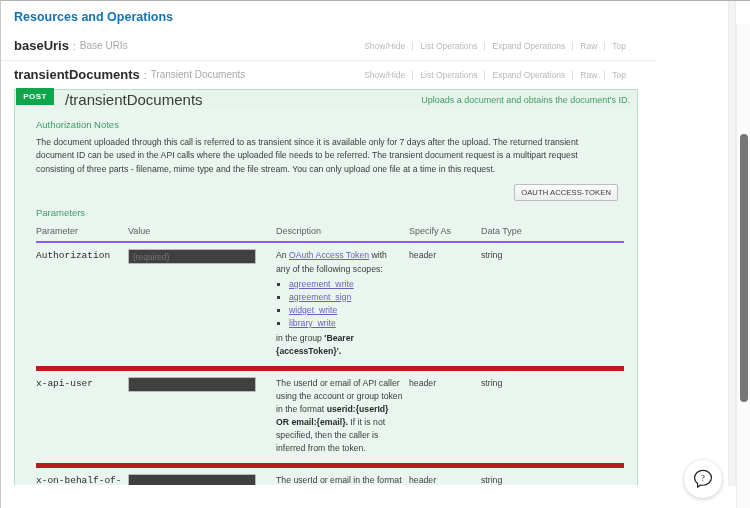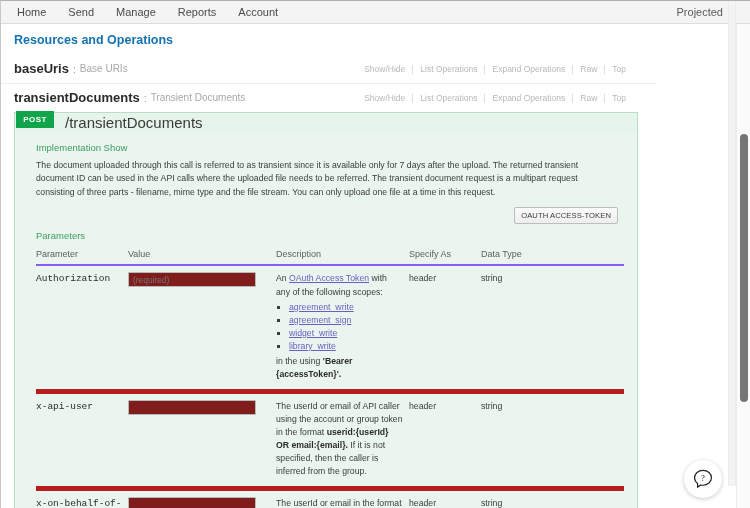--- a/index.html
+++ b/index.html
@@ -226,21 +226,21 @@
 
   .pname {
     font-family: "Liberation Mono", monospace;
     font-size: 9.5px;
     color: #2b2b2b;
   }
   .pinput {
     width: 128px;
     height: 15px;
     border: 1px solid #b9b9b9;
-    background: #7f1d1d;
+    background: #404040;
     font-size: 8.4px;
     color: #8d8d8d;
     padding: 0 4px;
     font-family: "Liberation Sans", sans-serif;
     border-radius: 1px;
   }
   .pdesc a {
     color: #6a5fc1;
     text-decoration: underline;
   }
@@ -292,32 +292,20 @@
     align-items: center;
     justify-content: center;
     cursor: pointer;
   }
 </style>
 </head>
 <body>
 
 <div class="page">
 
-  <div class="topnav">
-    <div class="navitem">Home</div>
-    <div class="navitem">Send</div>
-    <div class="navitem">Manage</div>
-    <div class="navitem">Reports</div>
-    <div class="navitem">Account</div>
-    <div class="spacer"></div>
-    <div class="account-sel">
-      <span>Projected</span>
-      <span class="caret-down"></span>
-    </div>
-  </div>
 
   <div class="content">
 
     <div class="page-title">Resources and Operations</div>
 
     <div class="resource first">
       <span class="res-name">baseUris</span>
       <span class="res-colon">:</span>
       <span class="res-desc">Base URIs</span>
       <div class="res-links">
@@ -348,26 +336,27 @@
         <span class="sep"></span>
         <a>Top</a>
       </div>
     </div>
 
     <div class="operation">
 
       <div class="op-head">
         <div class="op-method">POST</div>
         <div class="op-path">/transientDocuments</div>
+        <div class="op-summary">Uploads a document and obtains the document's ID.</div>
       </div>
 
       <div class="op-body">
         <div class="op-body-inner">
 
-          <div class="sec-title">Implementation Show</div>
+          <div class="sec-title">Authorization Notes</div>
           <p class="notes">The document uploaded through this call is referred to as transient since it is available only for 7 days after the upload. The returned transient document ID can be used in the API calls where the uploaded file needs to be referred. The transient document request is a multipart request consisting of three parts - filename, mime type and the file stream. You can only upload one file at a time in this request.</p>
 
           <div class="token-btn-row">
             <button class="token-btn">OAUTH ACCESS-TOKEN</button>
           </div>
 
           <div class="sec-title params-title">Parameters</div>
 
           <table class="params">
             <thead>
@@ -389,35 +378,35 @@
                   <input class="pinput" type="text" placeholder="(required)" value="" style="">
                 </td>
                 <td class="pdesc">
                   <span>An </span><a>OAuth Access Token</a><span> with any of the following scopes:</span>
                   <ul>
                     <li><a>agreement_write</a></li>
                     <li><a>agreement_sign</a></li>
                     <li><a>widget_write</a></li>
                     <li><a>library_write</a></li>
                   </ul>
-                  <span>in the using </span><b>'Bearer {accessToken}'.</b>
+                  <span>in the group </span><b>'Bearer {accessToken}'.</b>
                 </td>
                 <td>header</td>
                 <td>string</td>
               </tr>
 
               <tr>
                 <td>
                   <span class="pname">x-api-user</span>
                 </td>
                 <td>
                   <input class="pinput" type="text" placeholder="" value="" style="">
                 </td>
                 <td class="pdesc">
-                  <span>The userId or email of API caller using the account or group token in the format </span><b>userid:{userId} OR email:{email}.</b><span> If it is not specified, then the caller is inferred from the group.</span>
+                  <span>The userId or email of API caller using the account or group token in the format </span><b>userid:{userId} OR email:{email}.</b><span> If it is not specified, then the caller is inferred from the token.</span>
                 </td>
                 <td>header</td>
                 <td>string</td>
               </tr>
 
               <tr>
                 <td>
                   <span class="pname">x-on-behalf-of-user</span>
                 </td>
                 <td>

